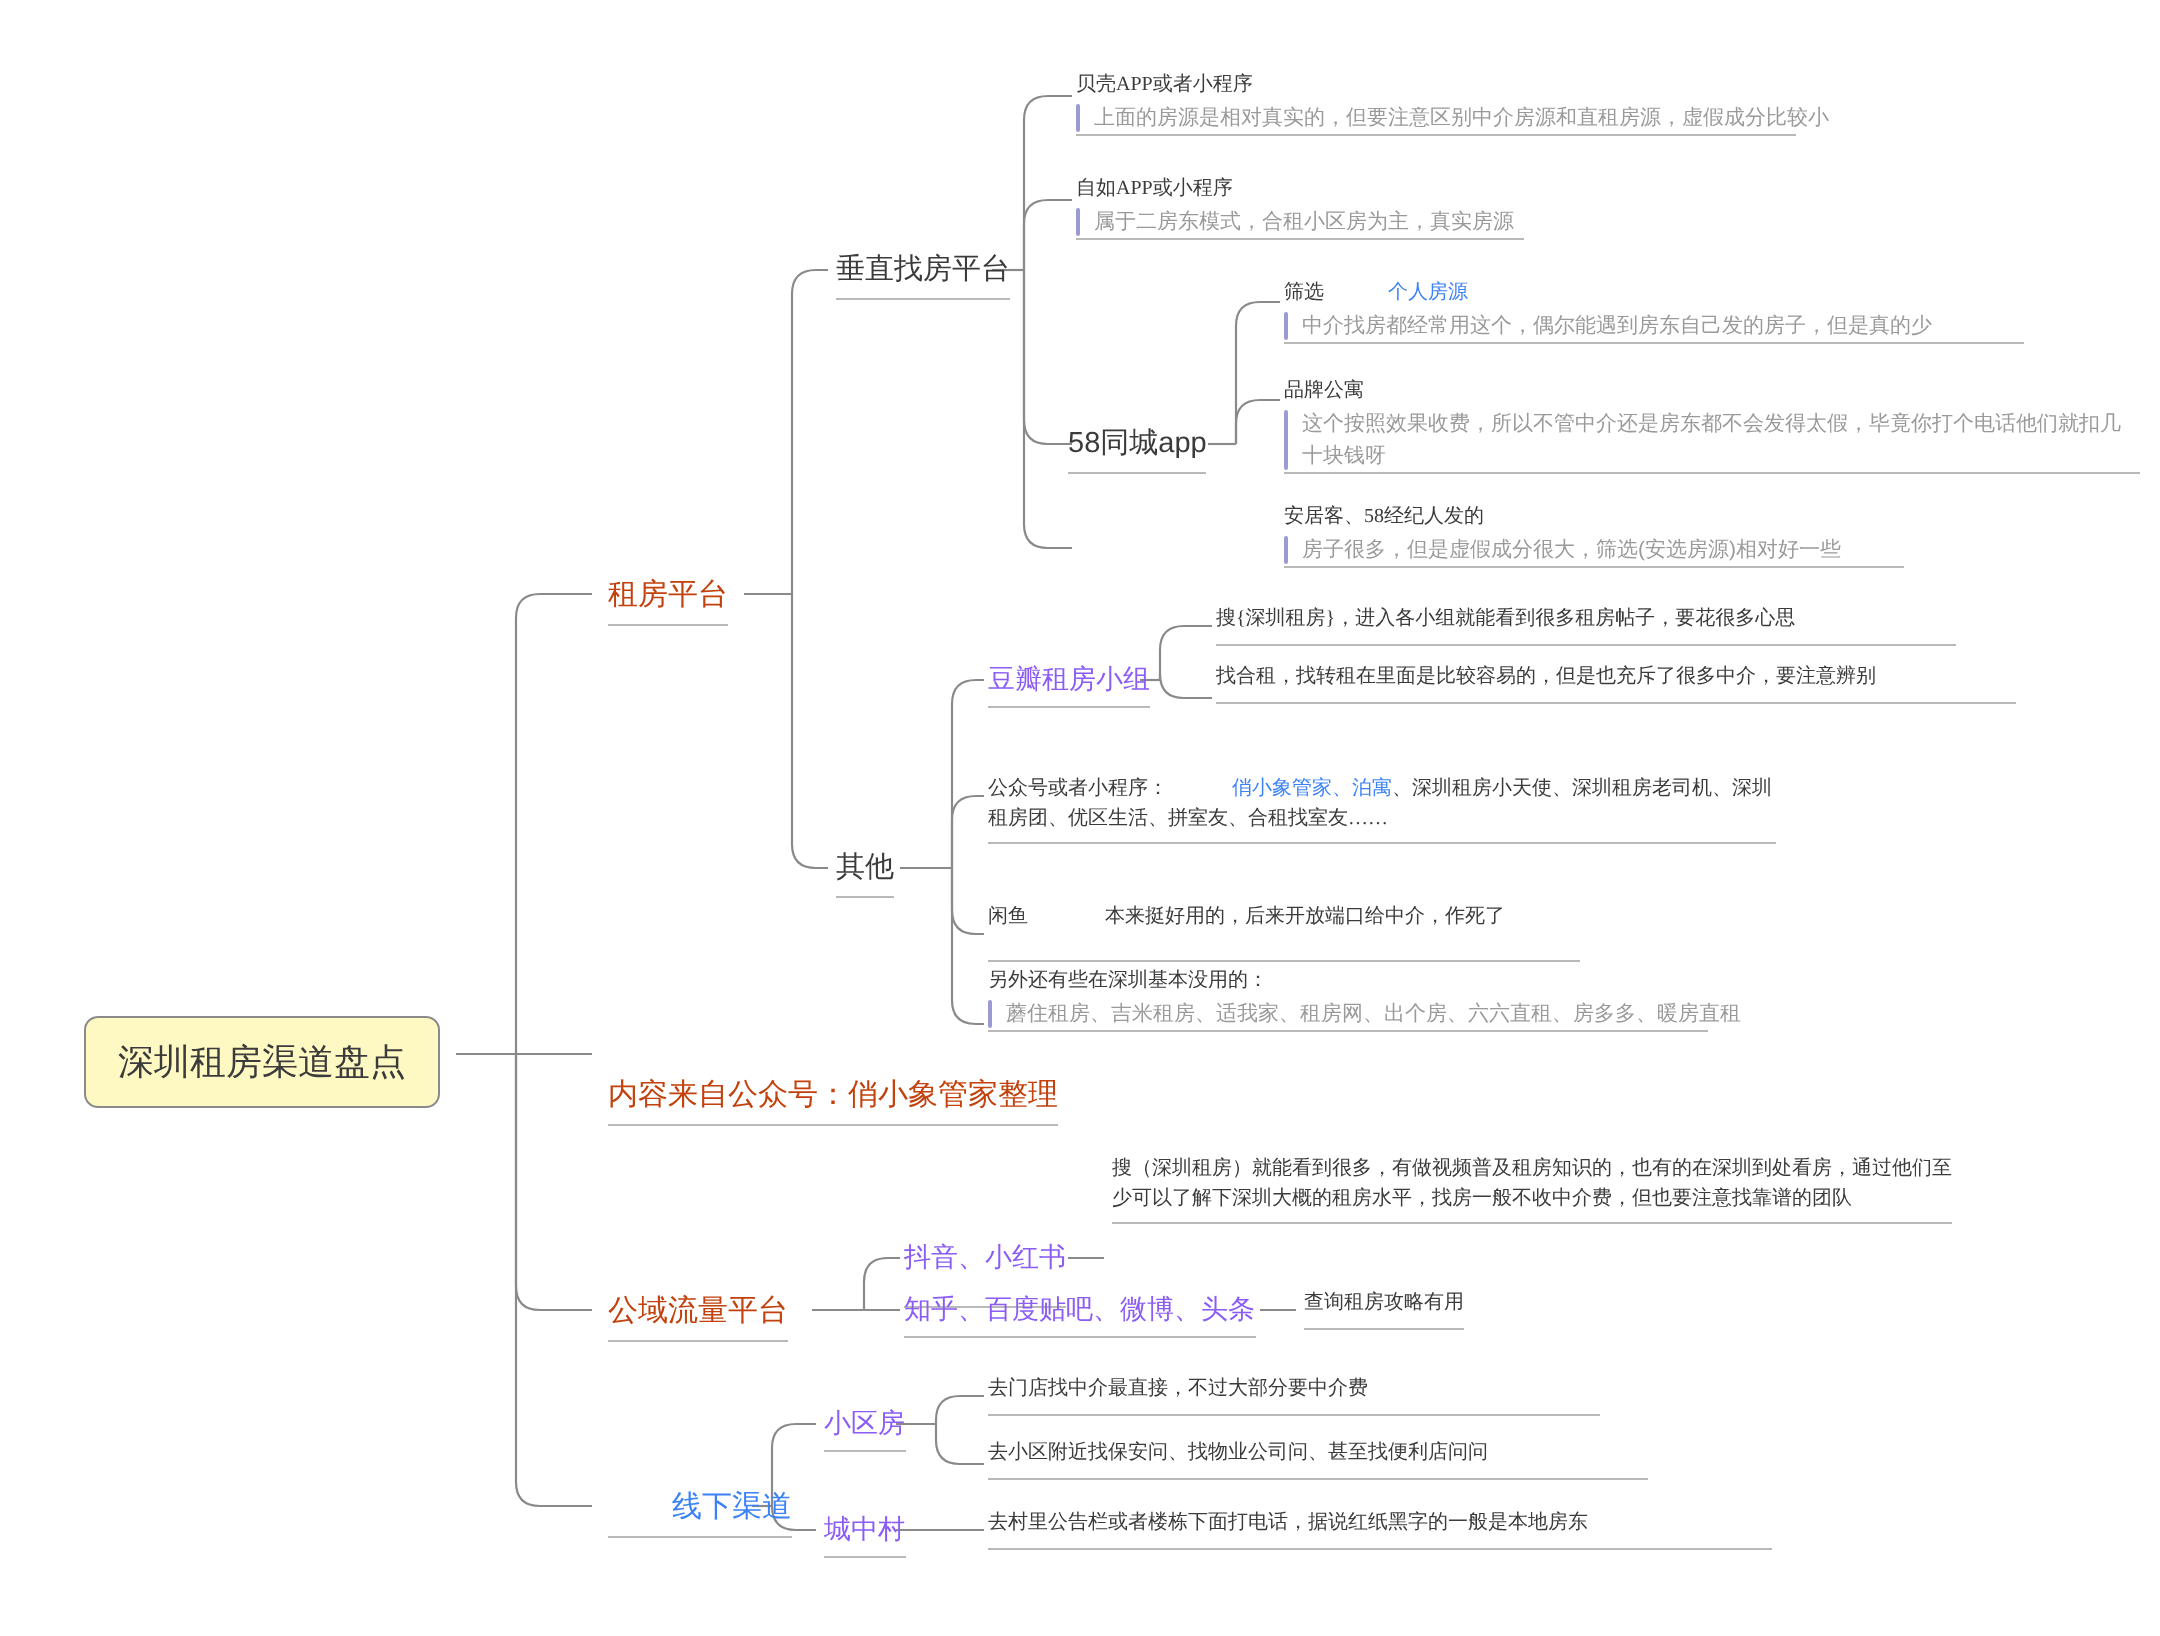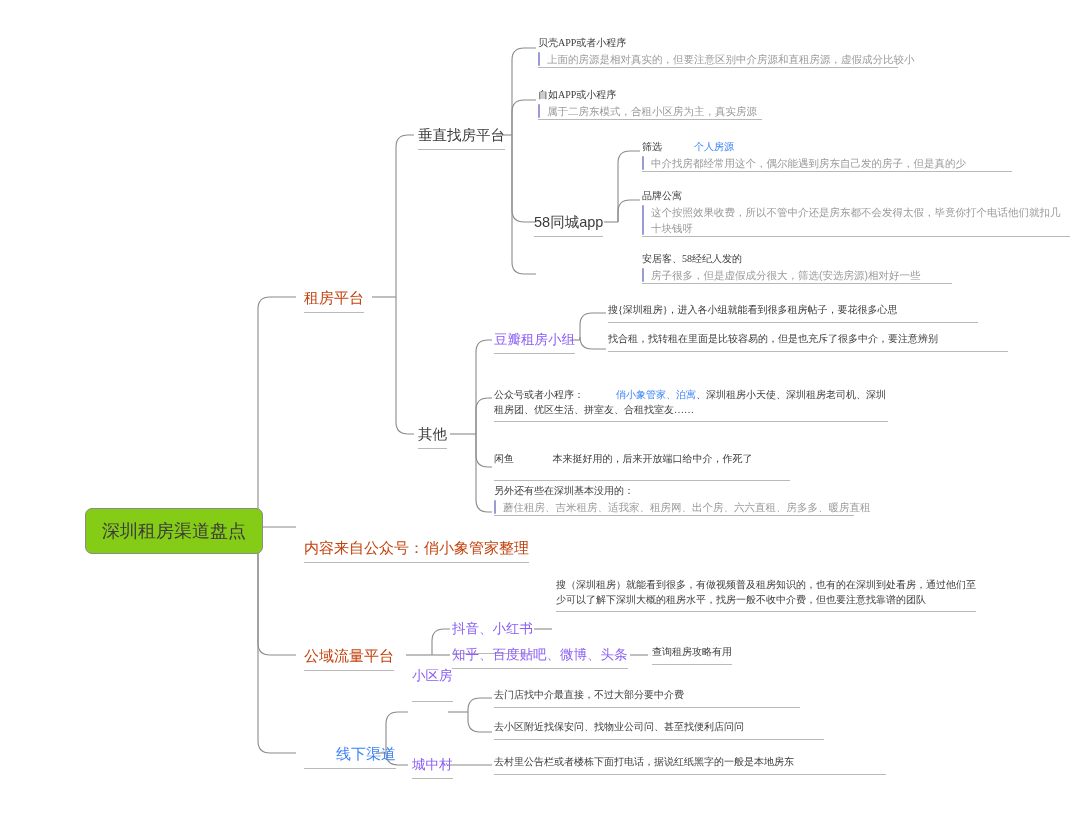--- a/index.html
+++ b/index.html
@@ -8,21 +8,21 @@
     font-family:"Liberation Sans","DejaVu Sans",sans-serif;
     color:#3b3b3b;position:relative;overflow:hidden;
   }
   #canvas{position:absolute;left:0;top:0;width:1080px;height:818px;}
   svg.links{position:absolute;left:0;top:0;width:1080px;height:818px;pointer-events:none;}
   svg.links path{fill:none;stroke:#8a8a8a;stroke-width:1.1;}
 
   .node{position:absolute;white-space:nowrap;line-height:1.45;}
   .root{
     border:1px solid #8a8a8a;border-radius:7px;padding:9px 16px;
-    font-size:18px;color:#3b3b3b;background:#84cc16;margin-left:43px;
+    font-size:18px;color:#3b3b3b;background:#fef9c3;
   }
   .lbl{font-size:14.5px;color:#3b3b3b;}
   .lbl-sm{font-size:13.5px;color:#8b5cf6;}
   .topic{font-size:15px;color:#c2410c;}
   .leaf{font-size:10px;color:#3b3b3b;font-family:Liberation Serif, serif;}
   .wrap{white-space:normal;}
   .red{color:#3b82f6;padding-left:32px;}
 
   .note{
     position:relative;font-size:10.5px;color:#9a9a9a;line-height:1.55;
@@ -154,21 +154,21 @@
   </div>
 
   <div class="node lbl-sm uline" style="left:452px;top:619px;padding-bottom:14px;">抖音、小红书</div>
 
   <div class="node leaf uline wrap" style="left:556px;top:578px;width:420px;padding-bottom:4px;">搜（深圳租房）就能看到很多，有做视频普及租房知识的，也有的在深圳到处看房，通过他们至少可以了解下深圳大概的租房水平，找房一般不收中介费，但也要注意找靠谱的团队</div>
 
   <div class="node lbl-sm uline" style="left:452px;top:645px;padding-bottom:3px;">知乎、百度贴吧、微博、头条</div>
 
   <div class="node leaf uline" style="left:652px;top:645px;padding-bottom:4px;">查询租房攻略有用</div>
 
-  <div class="node lbl-sm uline" style="left:412px;top:666px;padding-bottom:15px;">小区房</div>
+  <div class="node lbl-sm uline" style="left:412px;top:702px;padding-bottom:3px;">小区房</div>
 
   <div class="node leaf uline" style="left:494px;top:688px;width:306px;padding-bottom:4px;">去门店找中介最直接，不过大部分要中介费</div>
 
   <div class="node leaf uline" style="left:494px;top:720px;width:330px;padding-bottom:4px;">去小区附近找保安问、找物业公司问、甚至找便利店问问</div>
 
   <div class="node lbl-sm uline" style="left:412px;top:755px;padding-bottom:3px;">城中村</div>
 
   <div class="node leaf uline" style="left:494px;top:755px;width:392px;padding-bottom:4px;">去村里公告栏或者楼栋下面打电话，据说红纸黑字的一般是本地房东</div>
 
 </div>

